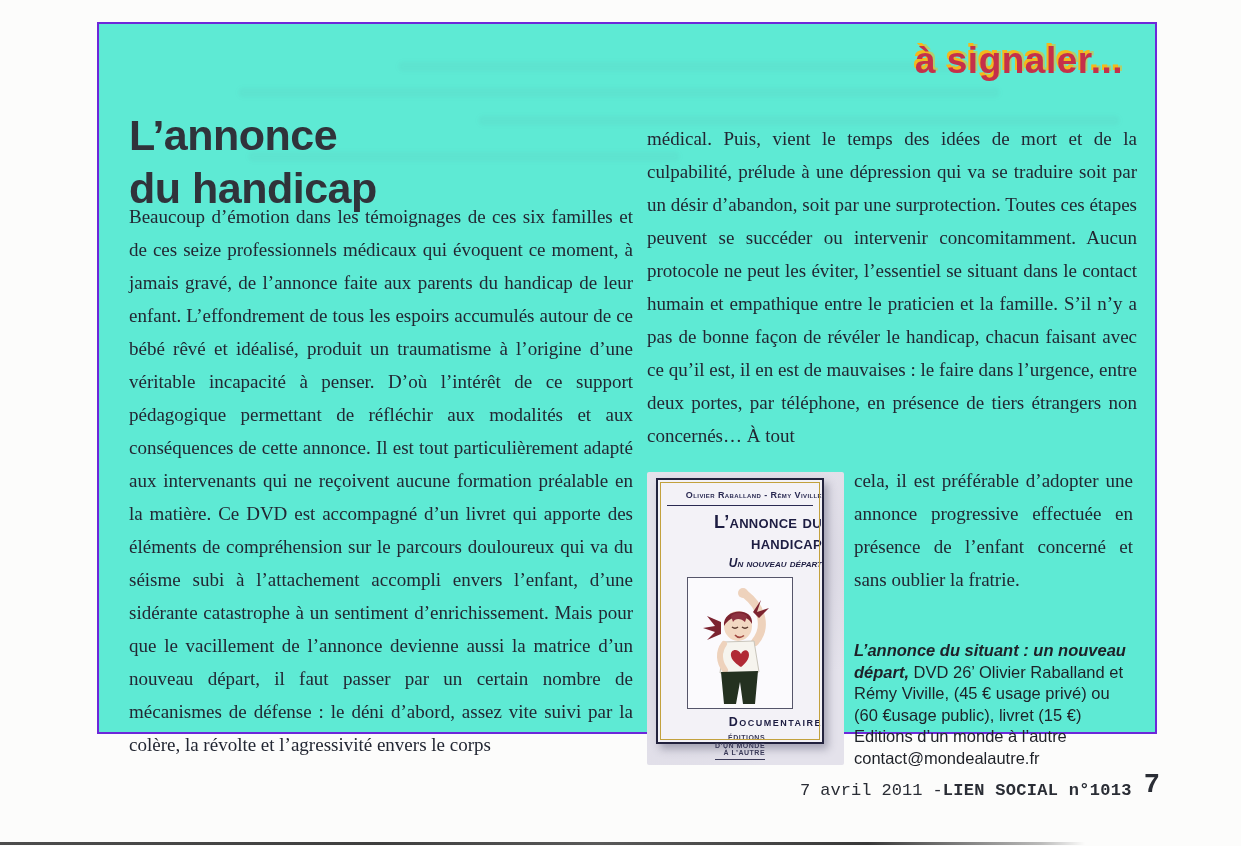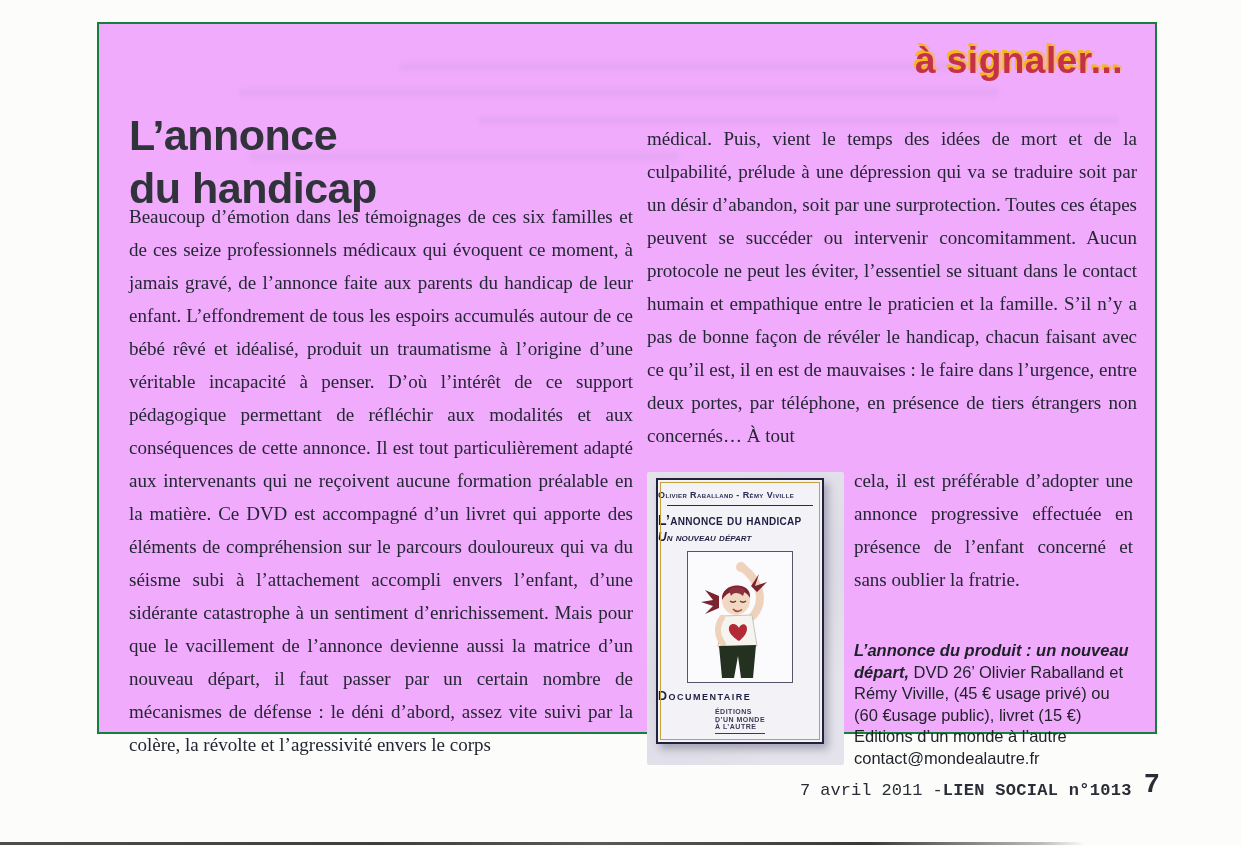--- a/index.html
+++ b/index.html
@@ -4,21 +4,21 @@
 <style>
   html,body{margin:0;padding:0;}
   body{
     width:1241px;height:846px;position:relative;overflow:hidden;
     background:#fcfcfb;
     font-family:"Liberation Sans",sans-serif;
   }
   
   .panel{
     position:absolute;left:97px;top:22px;width:1060px;height:712px;
-    background:#f0abfc;border:2px solid #15803d;box-sizing:border-box;
+    background:#5eead4;border:2px solid #6d28d9;box-sizing:border-box;
   }
   
   .ghost{position:absolute;background:rgba(95,110,125,0.055);filter:blur(2px);height:9px;border-radius:4px;pointer-events:none;}
   
   .header-label{
     position:absolute;top:16px;right:32px;
     font-size:37px;font-weight:bold;letter-spacing:0.5px;
     color:#c5304a;
     text-shadow:-2px -3px 0 #f4b81c, 2px -2px 0 rgba(244,184,28,0.55);
   }
@@ -44,29 +44,29 @@
     flex:none;width:197px;height:293px;margin-top:8px;position:relative;
     background:#e4e2eb;border-radius:2px;
     background-image:
       radial-gradient(circle at 80% 30%, rgba(150,145,170,0.12), transparent 45%),
       radial-gradient(circle at 15% 75%, rgba(150,145,170,0.10), transparent 40%);
   }
   .cover{
     position:absolute;left:9px;top:6px;width:168px;height:266px;
     background:#f3f2f7;border:2px solid #22223d;box-sizing:border-box;
     box-shadow:4px 5px 8px rgba(90,90,115,0.45);
-    text-align:left;color:#22224a;
+    text-align:right;color:#22224a;
   }
   .cover::before{content:"";position:absolute;inset:2px;border:1px solid #c2a13d;pointer-events:none;}
   .cover-authors{
     margin-top:10px;font-size:9px;font-weight:bold;letter-spacing:0.4px;
     font-variant:small-caps;color:#2a2a52;
   }
   .cover-rule{border:0;border-top:1px solid #2a2a52;margin:5px 9px 6px;}
-  .cover-title{font-size:14px;font-weight:bold;font-variant:small-caps;letter-spacing:0.3px;color:#1d1d42;}
+  .cover-title{font-size:18px;font-weight:bold;font-variant:small-caps;letter-spacing:0.3px;color:#1d1d42;}
   .cover-subtitle{font-size:12px;font-weight:bold;font-style:italic;font-variant:small-caps;color:#1d1d42;margin-top:2px;}
   .illo-box{
     width:104px;height:130px;margin:7px auto 6px;border:1px solid #55556a;
     background:#fbfafd;overflow:hidden;
   }
   .cover-genre{font-size:12.5px;font-weight:bold;font-variant:small-caps;letter-spacing:1.5px;color:#1d1d42;margin-top:2px;}
   .cover-pub{
     margin:5px auto 0;width:fit-content;font-size:7px;line-height:7.5px;
     color:#3a3a58;font-weight:bold;letter-spacing:0.5px;
     border-bottom:1px solid #3a3a58;padding-bottom:2px;text-transform:uppercase;
@@ -155,21 +155,21 @@
             <div>Éditions</div>
             <div>d’un monde</div>
             <div>à l’autre</div>
           </div>
         </div>
       </div>
 
       <div class="right-stack">
         <p class="body-text">cela, il est préférable d’adopter une annonce progressive effectuée en présence de l’enfant concerné et sans oublier la fratrie.</p>
         <div class="caption">
-          <p><span class="lead">L’annonce du produit : un nouveau départ,</span><span> DVD 26’ Olivier Raballand et Rémy Viville, (45 € usage privé) ou (60 €usage public), livret (15 €)</span></p>
+          <p><span class="lead">L’annonce du situant : un nouveau départ,</span><span> DVD 26’ Olivier Raballand et Rémy Viville, (45 € usage privé) ou (60 €usage public), livret (15 €)</span></p>
           <div>Editions d’un monde à l’autre</div>
           <div>contact@mondealautre.fr</div>
         </div>
       </div>
 
     </div>
   </div>
 </div>
 
 <div class="footer">

